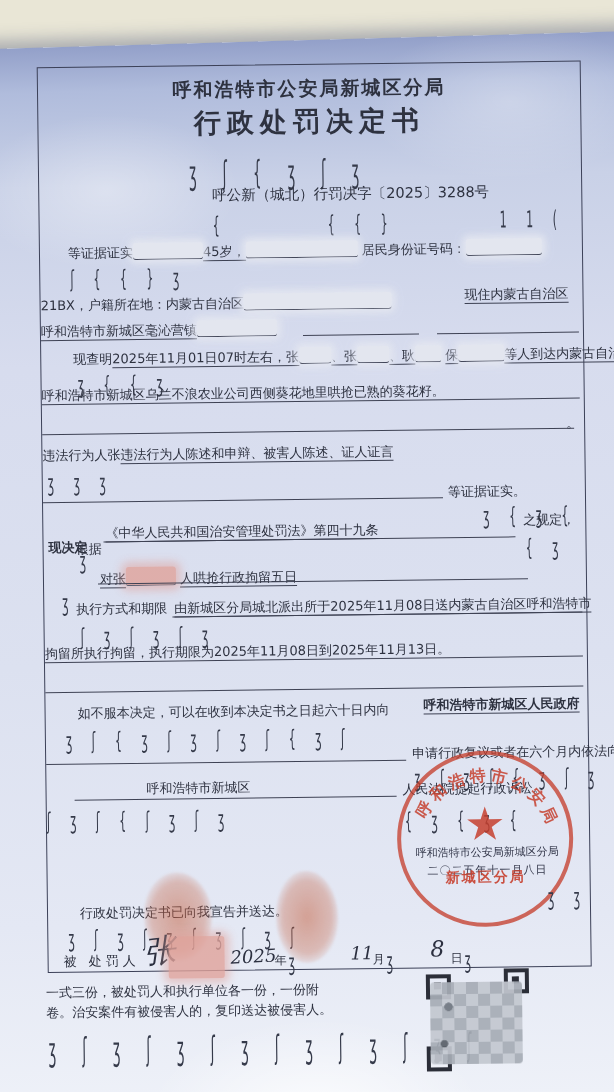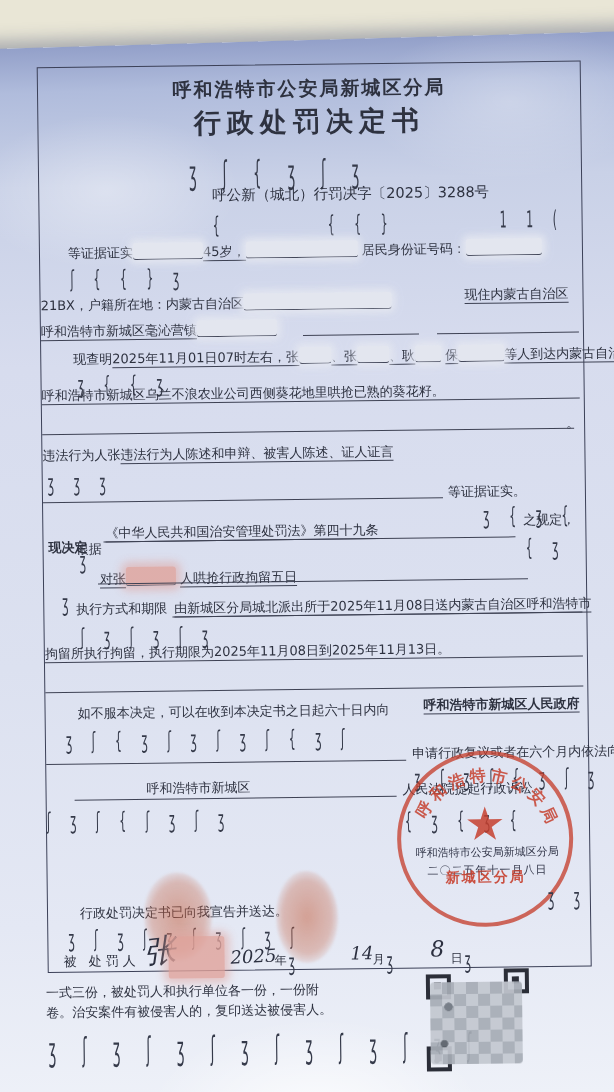--- a/index.html
+++ b/index.html
@@ -162,21 +162,21 @@
 
     <div class="fp" style="left:96px;top:806px;width:68px;height:88px;"></div>
     <div class="fp" style="left:228px;top:806px;width:62px;height:92px;"></div>
 
     <div class="t" style="left:15px;top:886px;letter-spacing:4px;">被 处罚人</div>
     <div class="t hand" style="left:95px;top:864px;font-size:32px;transform:rotate(-5deg);">张</div>
     <div class="redact pink" style="position:absolute;left:120px;top:870px;width:56px;height:42px;"></div>
     <div class="t hand" style="left:182px;top:880px;font-size:18px;transform:rotate(-2deg);">2025</div>
     <div class="t" style="left:226px;top:888px;font-size:12px;">年</div>
     <div class="mng" style="left:240px;top:884px;">ʒ</div>
-    <div class="t hand" style="left:302px;top:878px;font-size:18px;">14</div>
+    <div class="t hand" style="left:302px;top:878px;font-size:18px;">11</div>
     <div class="t" style="left:324px;top:888px;font-size:12px;">月</div>
     <div class="mng" style="left:338px;top:884px;">ʒ</div>
     <div class="t hand" style="left:382px;top:872px;font-size:22px;">8</div>
     <div class="t" style="left:402px;top:888px;font-size:12px;">日</div>
     <div class="mng" style="left:416px;top:884px;">ʒ</div>
   </div>
 
   <div class="t" style="left:40px;top:982px;">一式三份，被处罚人和执行单位各一份，一份附</div>
   <div class="t" style="left:40px;top:1002px;">卷。治安案件有被侵害人的，复印送达被侵害人。</div>
   <div class="mng big" style="left:42px;top:1028px;">ʒ ʃ ʒ ʃ ʒ ʃ ʒ ʃ ʒ ʃ ʒ ʃ ʒ ʃ</div>

